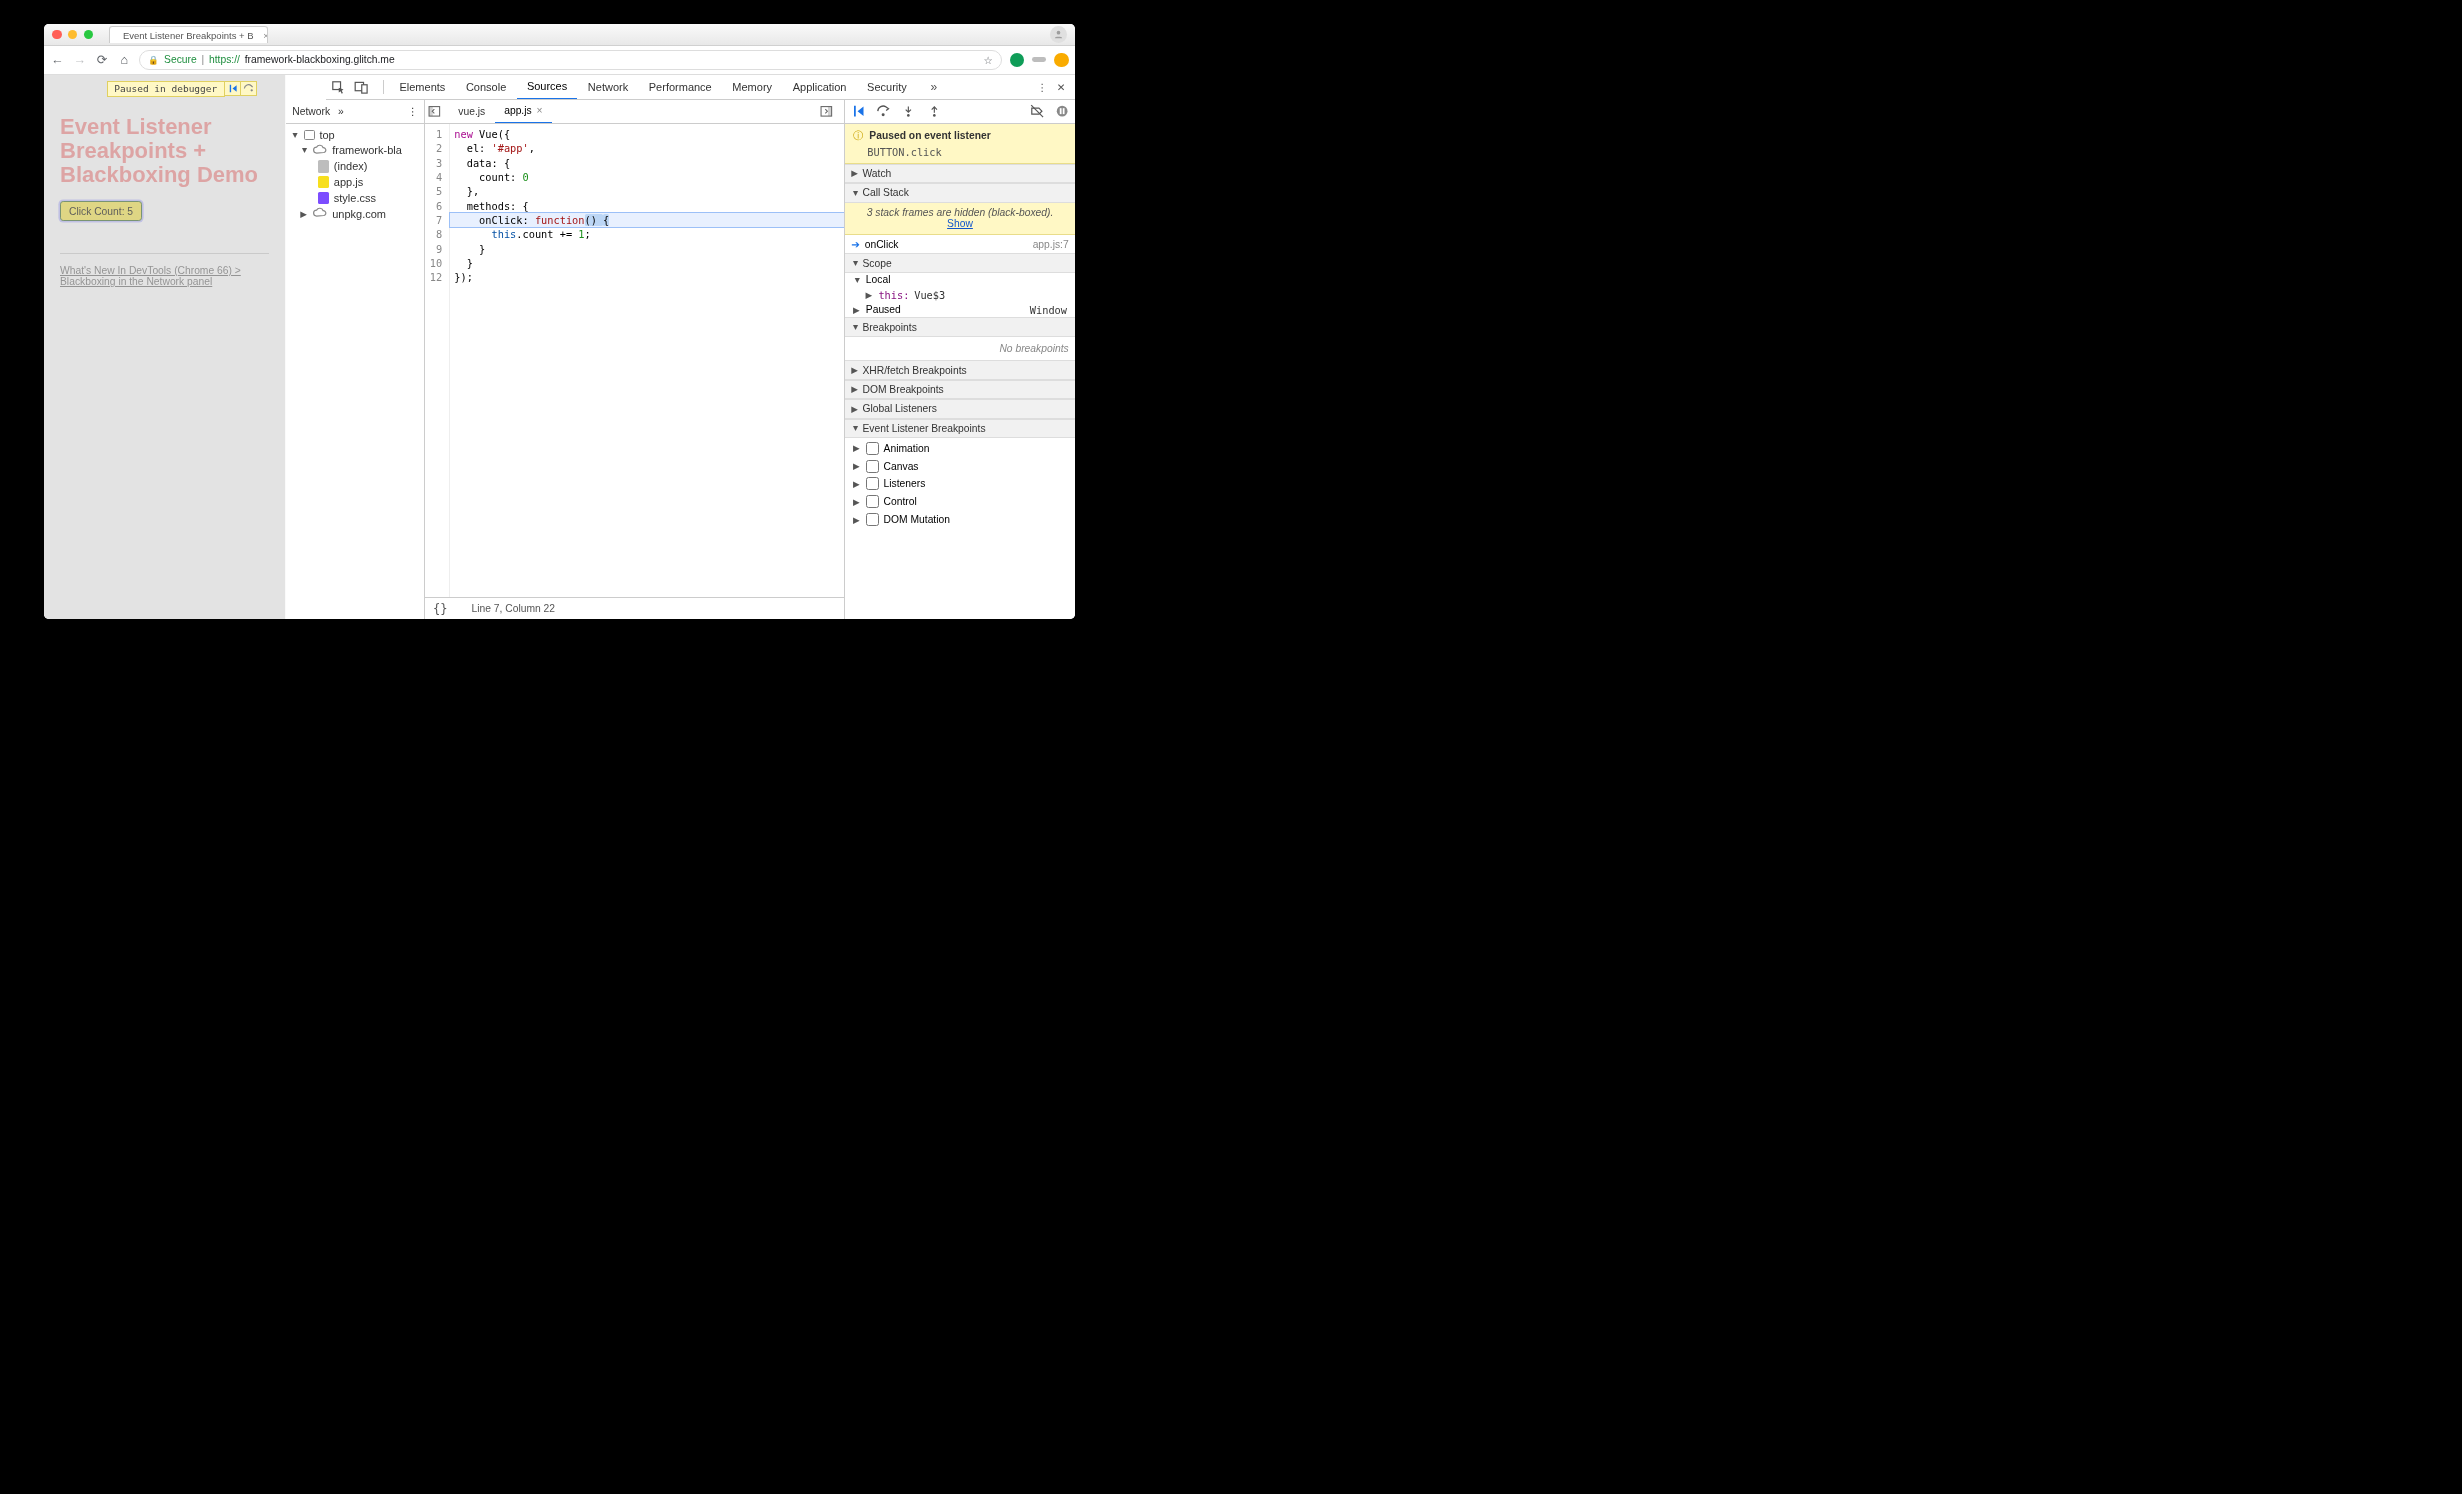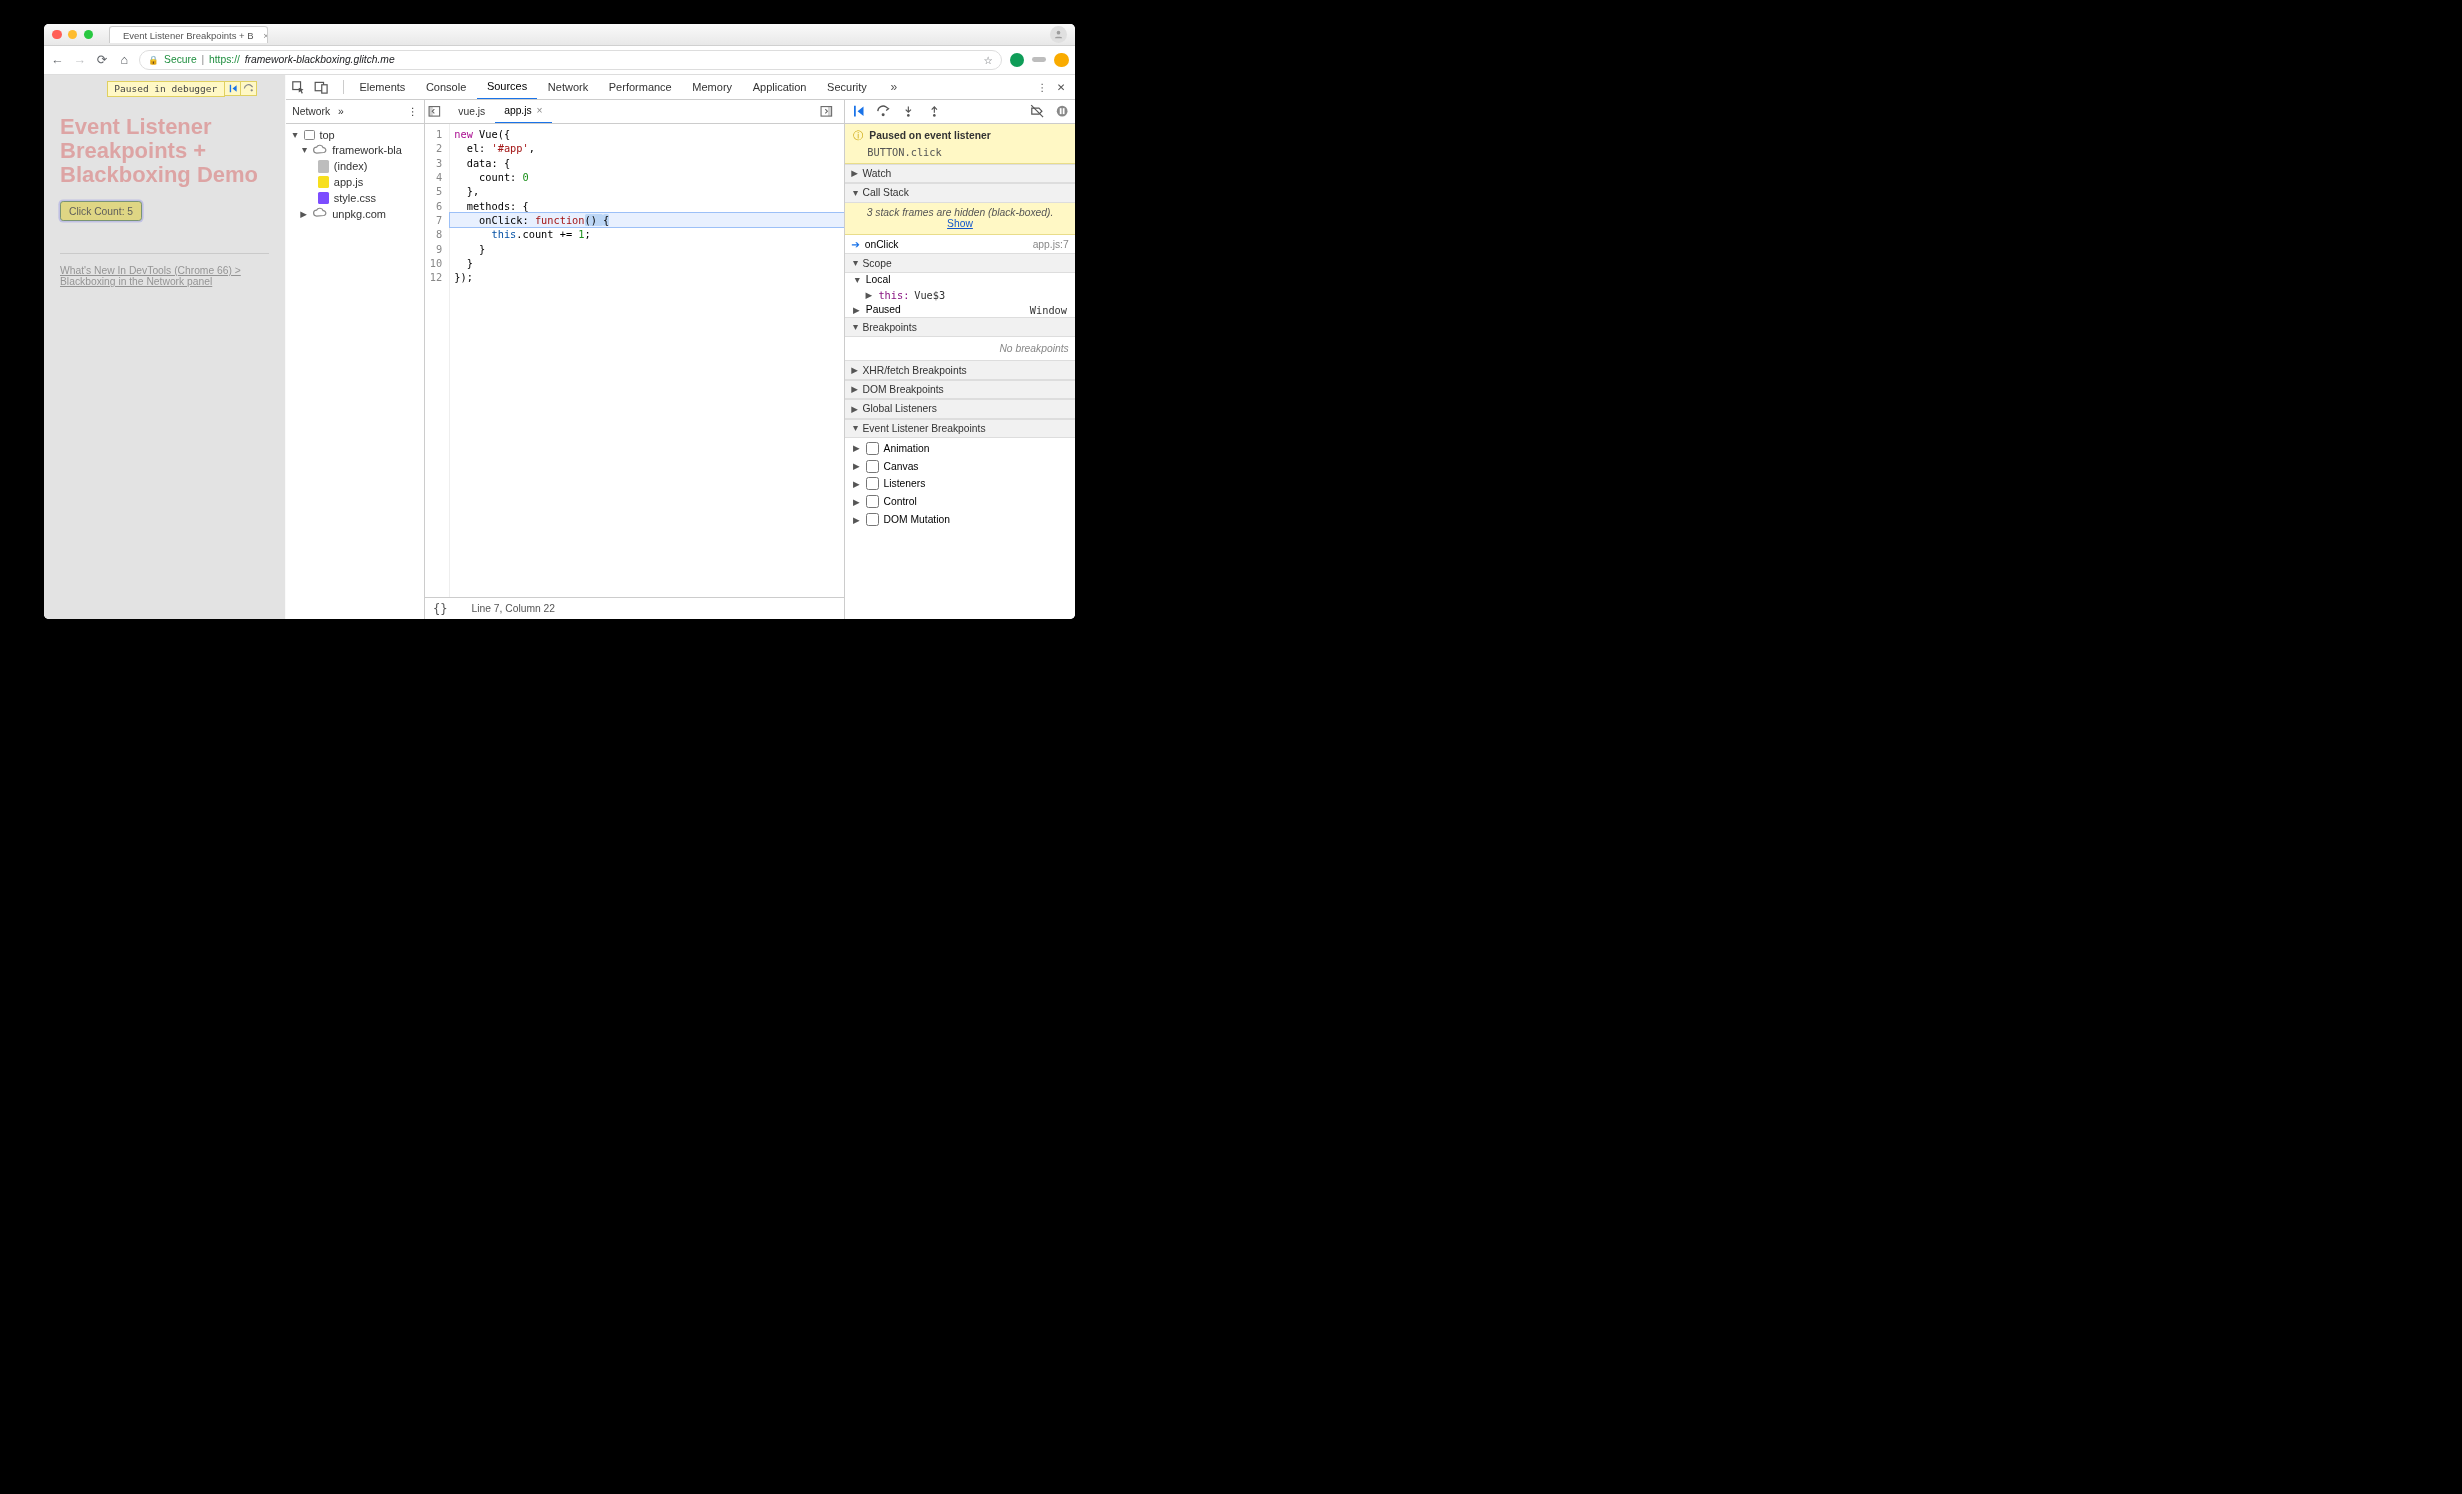--- a/index.html
+++ b/index.html
@@ -69,21 +69,21 @@
   border-radius: 12px;
   height: 20.6px;
   display: flex; align-items: center;
   padding: 0 8px;
   gap: 4.8px;
   font-size: 10.3px;
 }
 .lock { color: #1e8e3e; font-size: 8.7px; }
 .secure { color: #1e8e3e; }
 .url-proto { color: #1e8e3e; }
-.url-host { color: #202124; font-weight: 500; font-style: italic; }
+.url-host { color: #202124; font-weight: 500; }
 .url-rest { color: #5f6368; }
 .star { margin-left: auto; color: #5f6368; }
 .ext-icon { width: 14.3px; height: 14.3px; border-radius: 50%; }
 .ext1 { background: #0f9d58; }
 .ext2 { width: 14.3px; height: 4.8px; background: #bdbdbd; border-radius: 2.4px; }
 .ext3 { background: #f9ab00; }
 
 .body { flex: 1; display: flex; overflow: hidden; }
 
 
@@ -132,20 +132,21 @@
 .page hr { margin: 32px 0 11px; border: none; border-top: 0.8px solid #ccc; }
 .page a { color: #6b6b6b; font-size: 10.3px; }
 
 
 .devtools { flex: 1; display: flex; flex-direction: column; background: #fff; }
 .dt-top {
   height: 25.4px; border-bottom: 0.8px solid #ccc;
   display: flex; align-items: center;
   padding: 0 4.8px;
   gap: 1.6px;
+  margin-left: 40px;
 }
 .dt-top .ic { width: 22px; text-align: center; color: #555; font-size: 12px; }
 .dt-top .sep { width:0.8px; height: 14.3px; background: #ccc; margin: 0 4.8px; }
 .dt-tab { padding: 0 9.5px; height: 25.4px; display: flex; align-items: center; color: #333; font-size: 11px; cursor: default;}
 .dt-tab.active { color: #000; border-bottom: 1.6px solid #1a73e8; }
 .dt-top .more { margin-left: 4.8px; }
 .dt-top .right { margin-left: auto; display: flex; gap: 9.5px; align-items: center; color: #555; padding-right:4.8px;}
 
 .dt-body { flex: 1; display: flex; overflow: hidden; }
 

